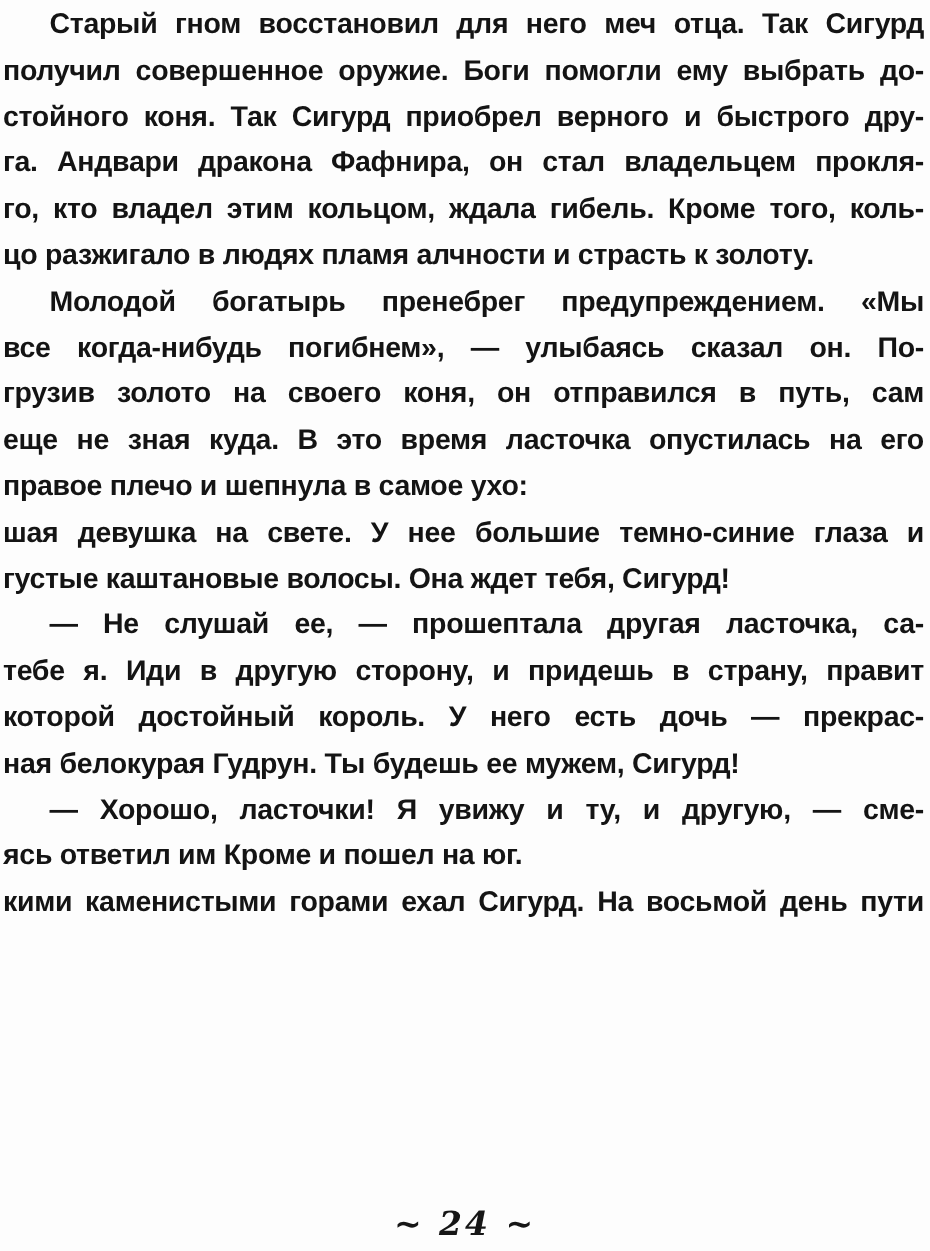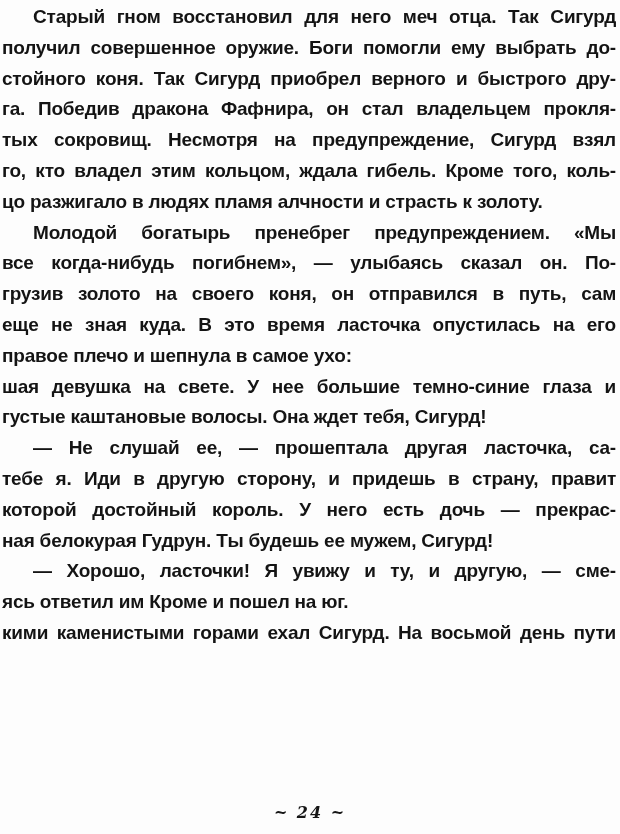--- a/index.html
+++ b/index.html
@@ -28,34 +28,33 @@
     overflow: hidden;
   }
   .ln.pe { text-align-last: left; }   
   .ln.in { text-indent: 31px; }       
   .footer {
     position: absolute; left: 0; right: 0; top: 803px;
     text-align: center;
     font-family: "DejaVu Serif", "Liberation Serif", serif;
     font-style: italic;
     font-weight: 700;
-    font-size: 16px;
+    font-size: 22px;
     letter-spacing: 2px;
     color: #161616;
   }
 </style>
 </head>
 <body>
 
 <div class="page">
   <div class="ln in">Старый гном восстановил для него меч отца. Так Сигурд</div>
   <div class="ln">получил совершенное оружие. Боги помогли ему выбрать до-</div>
   <div class="ln">стойного коня. Так Сигурд приобрел верного и быстрого дру-</div>
-  <div class="ln">га. Победив дракона Фафнира, он стал владельцем прокля-</div>
-  <div class="ln">тых сокровищ. Несмотря на предупреждение, Сигурд взял</div>
+  <div class="ln">га. Андвари дракона Фафнира, он стал владельцем прокля-</div>
   <div class="ln">го, кто владел этим кольцом, ждала гибель. Кроме того, коль-</div>
   <div class="ln pe">цо разжигало в людях пламя алчности и страсть к золоту.</div>
   <div class="ln in">Молодой богатырь пренебрег предупреждением. «Мы</div>
   <div class="ln">все когда-нибудь погибнем», — улыбаясь сказал он. По-</div>
   <div class="ln">грузив золото на своего коня, он отправился в путь, сам</div>
   <div class="ln">еще не зная куда. В это время ласточка опустилась на его</div>
   <div class="ln pe">правое плечо и шепнула в самое ухо:</div>
   <div class="ln">шая девушка на свете. У нее большие темно-синие глаза и</div>
   <div class="ln pe">густые каштановые волосы. Она ждет тебя, Сигурд!</div>
   <div class="ln in">— Не слушай ее, — прошептала другая ласточка, са-</div>

